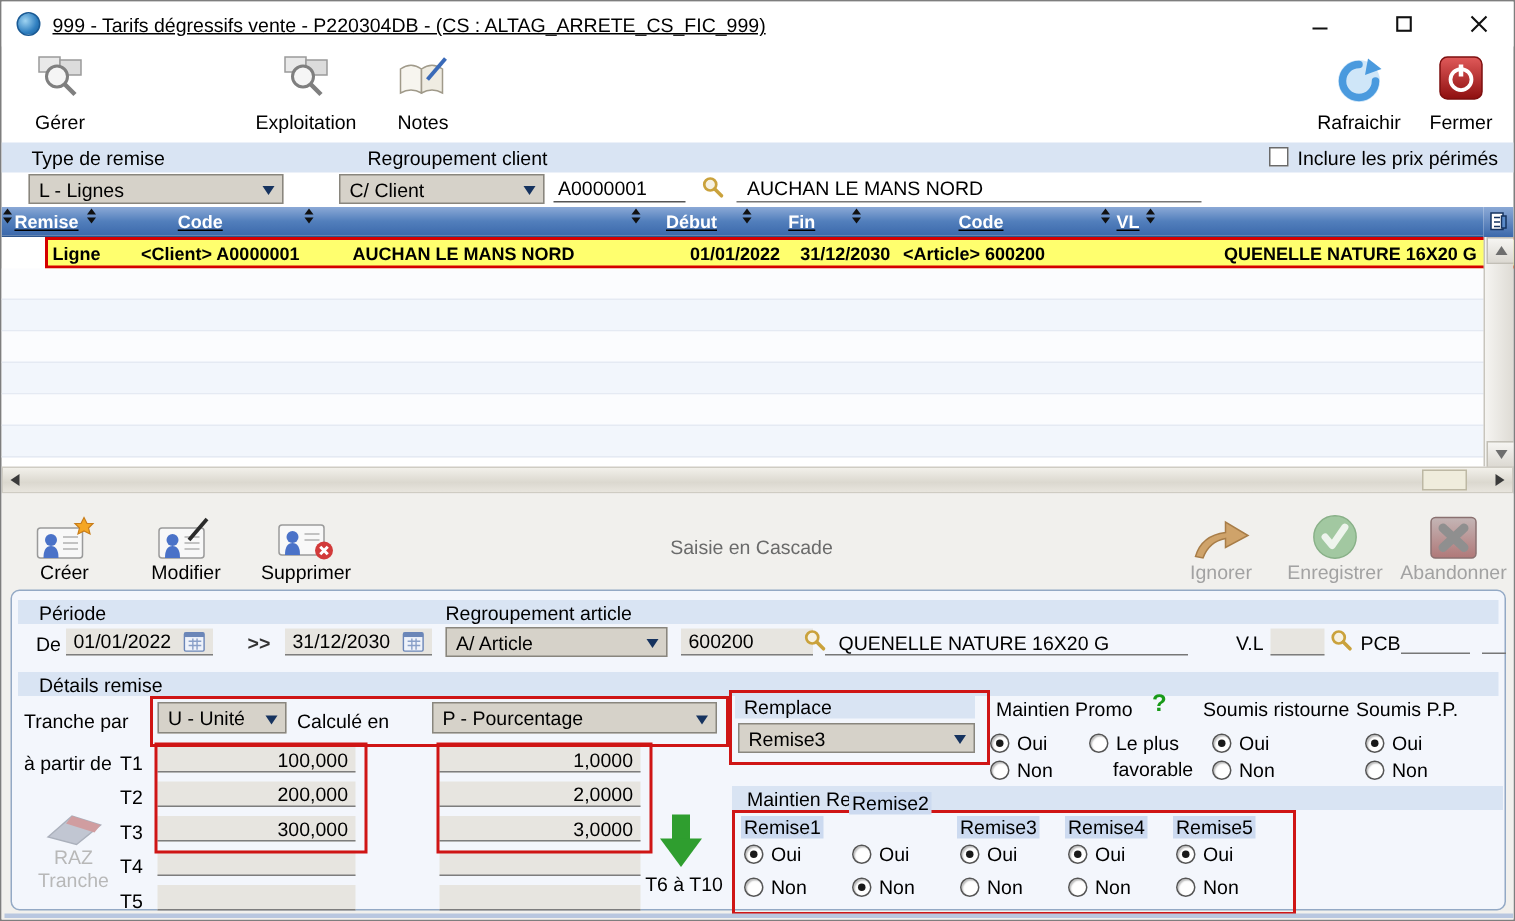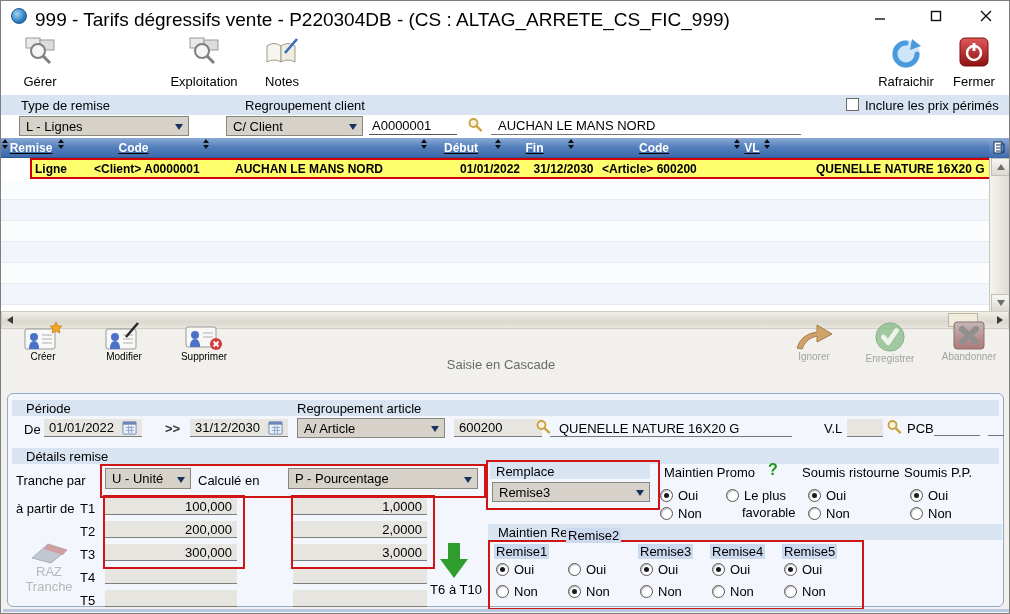--- a/index.html
+++ b/index.html
@@ -12,21 +12,21 @@
   .dropdown::after{content:'';position:absolute;right:5px;top:50%;margin-top:-2px;border-left:4px solid transparent;border-right:4px solid transparent;border-top:6px solid #16335f}
   .field{position:absolute;background:#e7e5e0;border-bottom:1px solid #7d7d7d;box-sizing:border-box;font-size:13px;display:flex;align-items:center;padding:0 5px;white-space:nowrap}
   .field.right{justify-content:flex-end}
   .whitefield{position:absolute;background:#fff;border-bottom:1px solid #555;box-sizing:border-box;font-size:13px;display:flex;align-items:center;padding:0 3px}
   .uline{position:absolute;border-bottom:1px solid #777}
   .redbox{position:absolute;border:2px solid #cf1515;pointer-events:none}
   .radio{display:inline-block;width:11px;height:11px;border-radius:50%;background:#fff;border:1px solid #555;box-shadow:inset 1px 1px 1px rgba(0,0,0,.25);position:relative;vertical-align:middle}
   .radio.checked::after{content:'';position:absolute;left:3px;top:3px;width:5px;height:5px;border-radius:50%;background:#1a1a1a}
   .ropt{position:absolute;font-size:13px;display:flex;align-items:center;gap:5px;white-space:nowrap}
   .tbtn{position:absolute;top:36px;height:52px;display:flex;flex-direction:column;align-items:center;justify-content:space-between;font-size:13px;color:#000;cursor:default}
-  .tbtn2{position:absolute;top:320px;height:52px;display:flex;flex-direction:column;align-items:center;justify-content:flex-start;font-size:10px;color:#000}
+  .tbtn2{position:absolute;top:336px;height:52px;display:flex;flex-direction:column;align-items:center;justify-content:flex-end;font-size:13px;color:#000}
   .disabled-text{color:#a2a2a2}
   .hc{height:20px;display:flex;align-items:center;justify-content:center;color:#fff;font-weight:bold;font-size:12px;box-sizing:border-box;overflow:hidden}
   .dc{height:100%;display:flex;align-items:center;font-weight:bold;font-size:12px;box-sizing:border-box;overflow:hidden;white-space:nowrap}
   .erow{position:absolute;left:0;width:988px;height:21px;border-bottom:1px solid #e5eaf3;box-sizing:border-box}
   .sm{position:absolute;width:7px;height:14px;z-index:3}
   .sm::before{content:'';position:absolute;left:0;top:1px;border-left:3px solid transparent;border-right:3px solid transparent;border-bottom:4px solid #101010}
   .sm::after{content:'';position:absolute;left:0;top:7px;border-left:3px solid transparent;border-right:3px solid transparent;border-top:4px solid #101010}
   .arrowbtn{position:absolute;display:flex;align-items:center;justify-content:center;background:linear-gradient(#f6f5f2,#dcd9d2);border:1px solid #c2bfb6}
   .tri-up{width:0;height:0;border-left:4px solid transparent;border-right:4px solid transparent;border-bottom:6px solid #6e6e6e}
   .tri-down{width:0;height:0;border-left:4px solid transparent;border-right:4px solid transparent;border-top:6px solid #6e6e6e}
@@ -37,21 +37,21 @@
   .qmark{position:absolute;color:#189a18;font-weight:bold;font-size:16px}
   .rlbl{background:#ccdaf0;padding:0 2px}
 </style>
 </head>
 <body>
 
 <div class="win">
 
   <div class="abs" style="left:0;top:0;width:1010px;height:30px;background:#fff;">
     <span class="abs" style="left:10px;top:7px;width:16px;height:16px;border-radius:50%;background:radial-gradient(circle at 35% 35%,#9fd4f2,#2f7fc0 60%,#1a5a94);border:1px solid #1a5a94;box-sizing:border-box;"></span>
-    <span class="lbl" style="left:34px;top:8px;font-size:19px;">999 - Tarifs dégressifs vente - P220304DB - (CS : ALTAG_ARRETE_CS_FIC_999)</span>
+    <span class="lbl" style="left:34px;top:8px;font-size:13px;text-decoration:underline;">999 - Tarifs dégressifs vente - P220304DB - (CS : ALTAG_ARRETE_CS_FIC_999)</span>
     <div class="wbtn" style="left:856px;">
       <svg width="12" height="12">
           <line x1="1" y1="9" x2="11" y2="9" stroke="#111" stroke-width="1.4"></line>
         </svg>
     </div>
     <div class="wbtn" style="left:912px;">
       <svg width="12" height="12">
           <rect x="1.5" y="1.5" width="9" height="9" fill="none" stroke="#111" stroke-width="1.4"></rect>
         </svg>
     </div>

